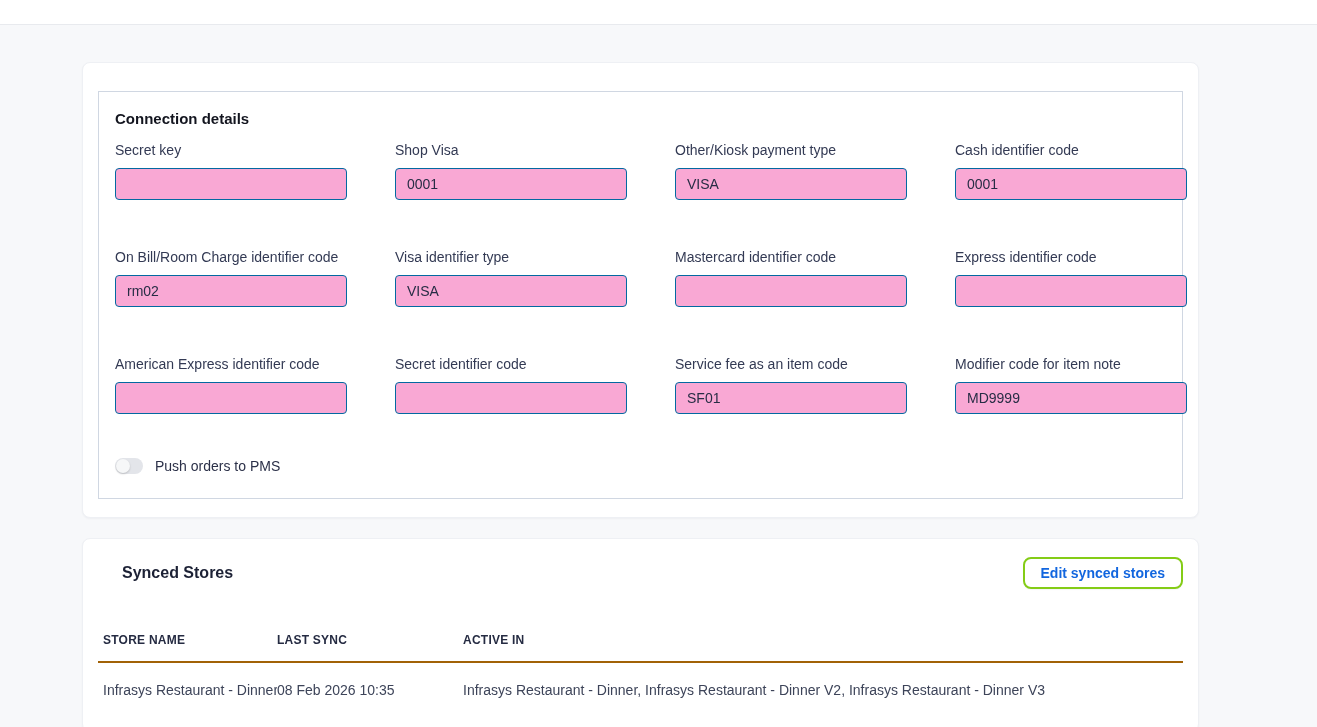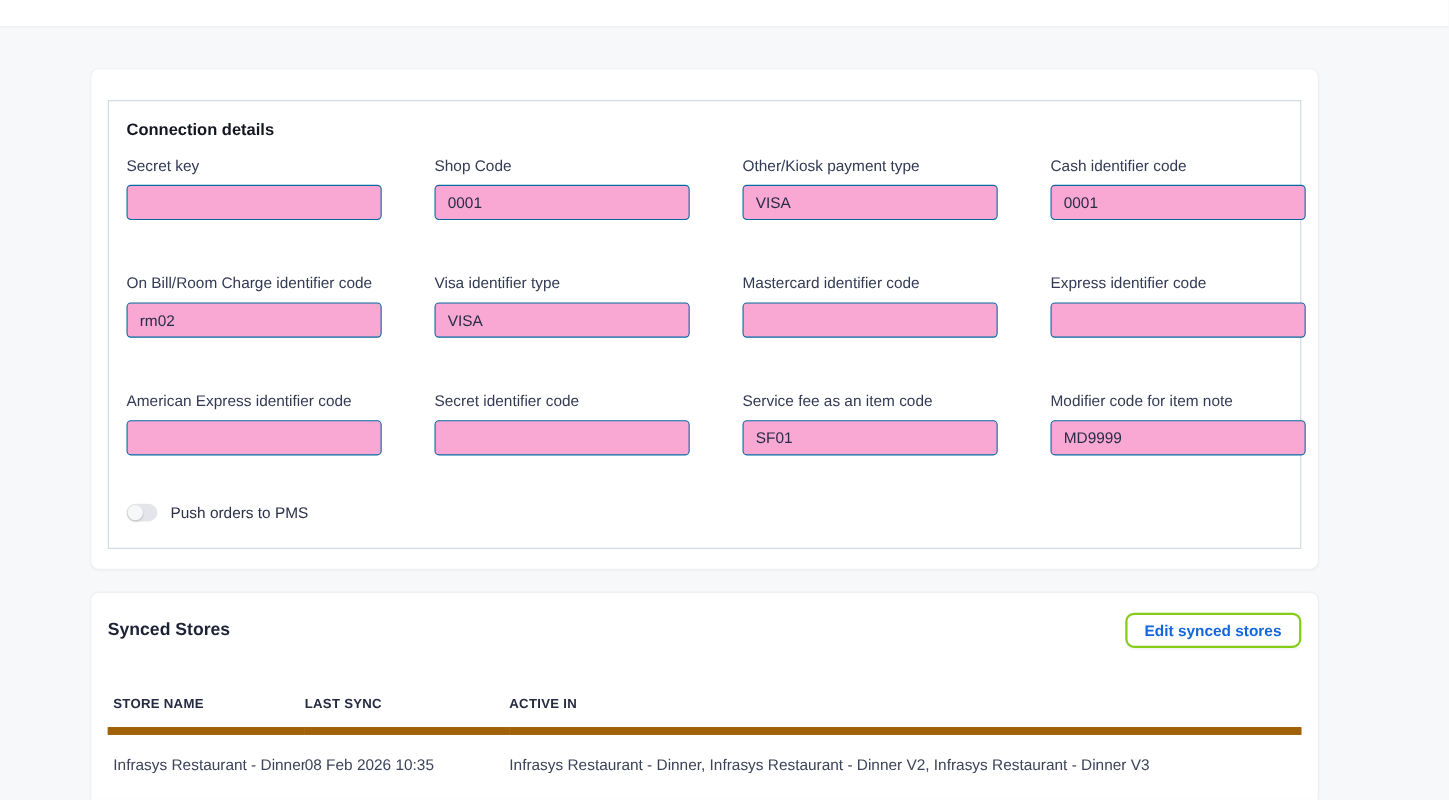--- a/index.html
+++ b/index.html
@@ -104,20 +104,21 @@
   .card2-head {
     display: flex;
     justify-content: space-between;
     align-items: center;
     height: 32px;
   }
   .card2-title {
     font-size: 16px;
     font-weight: bold;
     color: #1c2135;
+    margin-left: 24px;
   }
   .edit-btn {
     height: 32px;
     padding: 0 16px;
     background: #ffffff;
     border: 2px solid #84cc16;
     border-radius: 8px;
     font-family: "Liberation Sans", sans-serif;
     font-size: 14px;
     font-weight: bold;
@@ -133,21 +134,21 @@
   }
   table.stores col.c1 { width: 179px; }
   table.stores col.c2 { width: 186px; }
   table.stores th {
     text-align: left;
     font-size: 12px;
     font-weight: bold;
     letter-spacing: 0.02em;
     color: #252b42;
     padding: 0 6px 14px 0;
-    border-bottom: 7px solid #a16207;
+    border-bottom: 2px solid #a16207;
     white-space: nowrap;
   }
   table.stores th.first, table.stores td.first { padding-left: 5px; }
   table.stores td {
     font-size: 14px;
     color: #3d4459;
     padding: 19px 6px 0 0;
     white-space: nowrap;
     overflow: hidden;
   }
@@ -160,21 +161,21 @@
 <section class="card card1">
   <div class="fieldset">
     <div class="fieldset-title">Connection details</div>
 
     <div class="form-grid">
       <div class="field">
         <label>Secret key</label>
         <input type="text" value="" style="">
       </div>
       <div class="field">
-        <label>Shop Code</label>
+        <label>Shop Visa</label>
         <input type="text" value="0001" style="">
       </div>
       <div class="field">
         <label>Other/Kiosk payment type</label>
         <input type="text" value="VISA" style="">
       </div>
       <div class="field">
         <label>Cash identifier code</label>
         <input type="text" value="0001" style="">
       </div>

